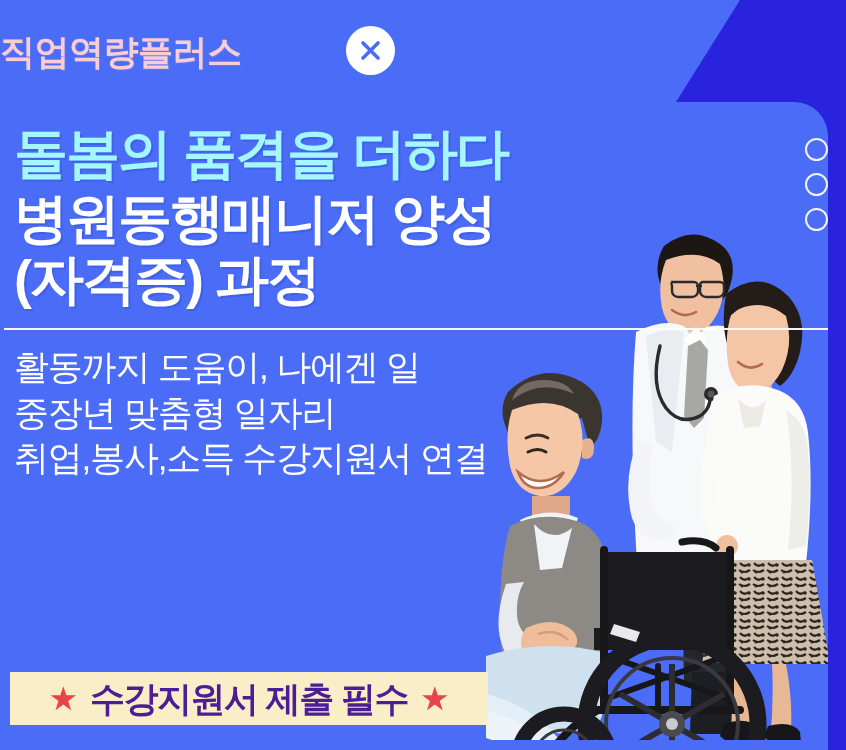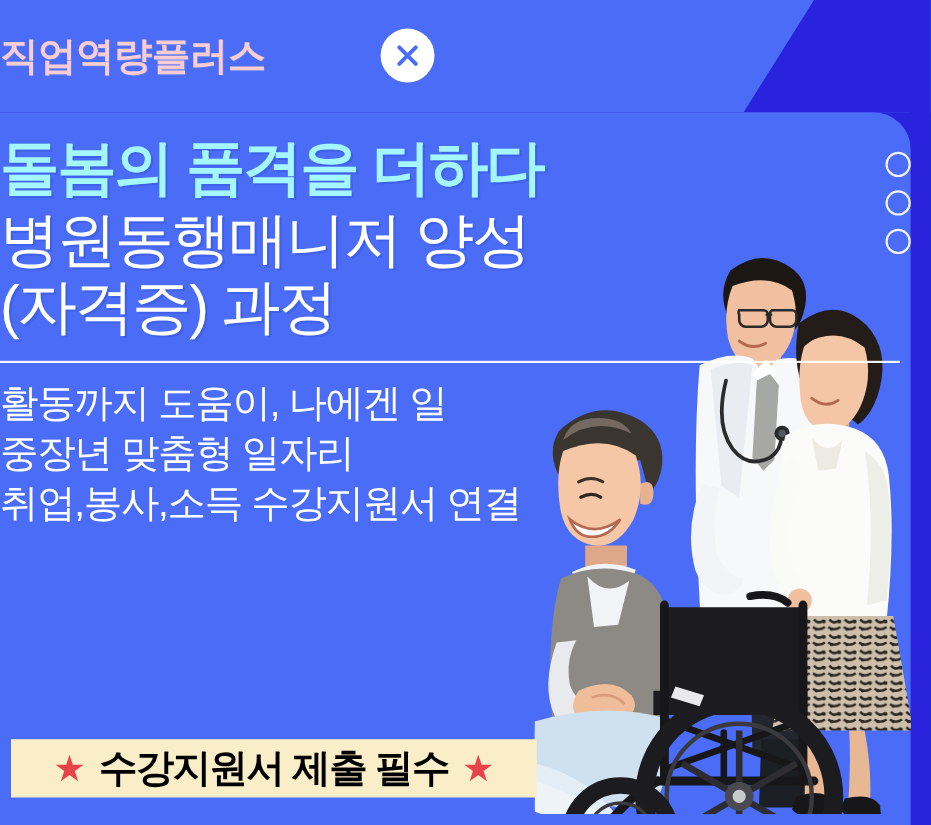--- a/index.html
+++ b/index.html
@@ -111,37 +111,37 @@
   }
   .photo svg { display: block; width: 100%; height: 100%; }
 
   
   .content {
     position: absolute;
     left: 0;
     top: 102px;
     width: 846px;
     z-index: 3;
-    padding-left: 0;
+    padding-left: 14px;
   }
 
   .headline-cyan {
     margin: 22px 0 0 0;
     font-size: 54px;
     font-weight: 800;
     color: #a4f6ff;
     line-height: 1.08;
     letter-spacing: -2px;
     white-space: nowrap;
     text-shadow: 2px 2px 0 rgba(40,70,200,.30);
   }
   .headline-white {
     margin: 6px 0 0 0;
     font-size: 54px;
-    font-weight: 400;
+    font-weight: 700;
     color: #ffffff;
     line-height: 1.13;
     letter-spacing: -2px;
     white-space: nowrap;
     text-shadow: 2px 2px 0 rgba(40,70,200,.30);
   }
   .headline-white .ln2 { display: block; }
 
   .divider {
     width: 828px;
@@ -179,21 +179,21 @@
     justify-content: center;
     gap: 12px;
     z-index: 4;
   }
   .notice-bar .star {
     color: #e8434a;
     font-size: 33px;
     line-height: 1;
   }
   .notice-bar .notice-text {
-    color: #000000;
+    color: #4c1d95;
     font-size: 35px;
     font-weight: 700;
     letter-spacing: -1.5px;
     line-height: 1;
     white-space: nowrap;
   }
 
   
   .right-rail {
     position: absolute;

